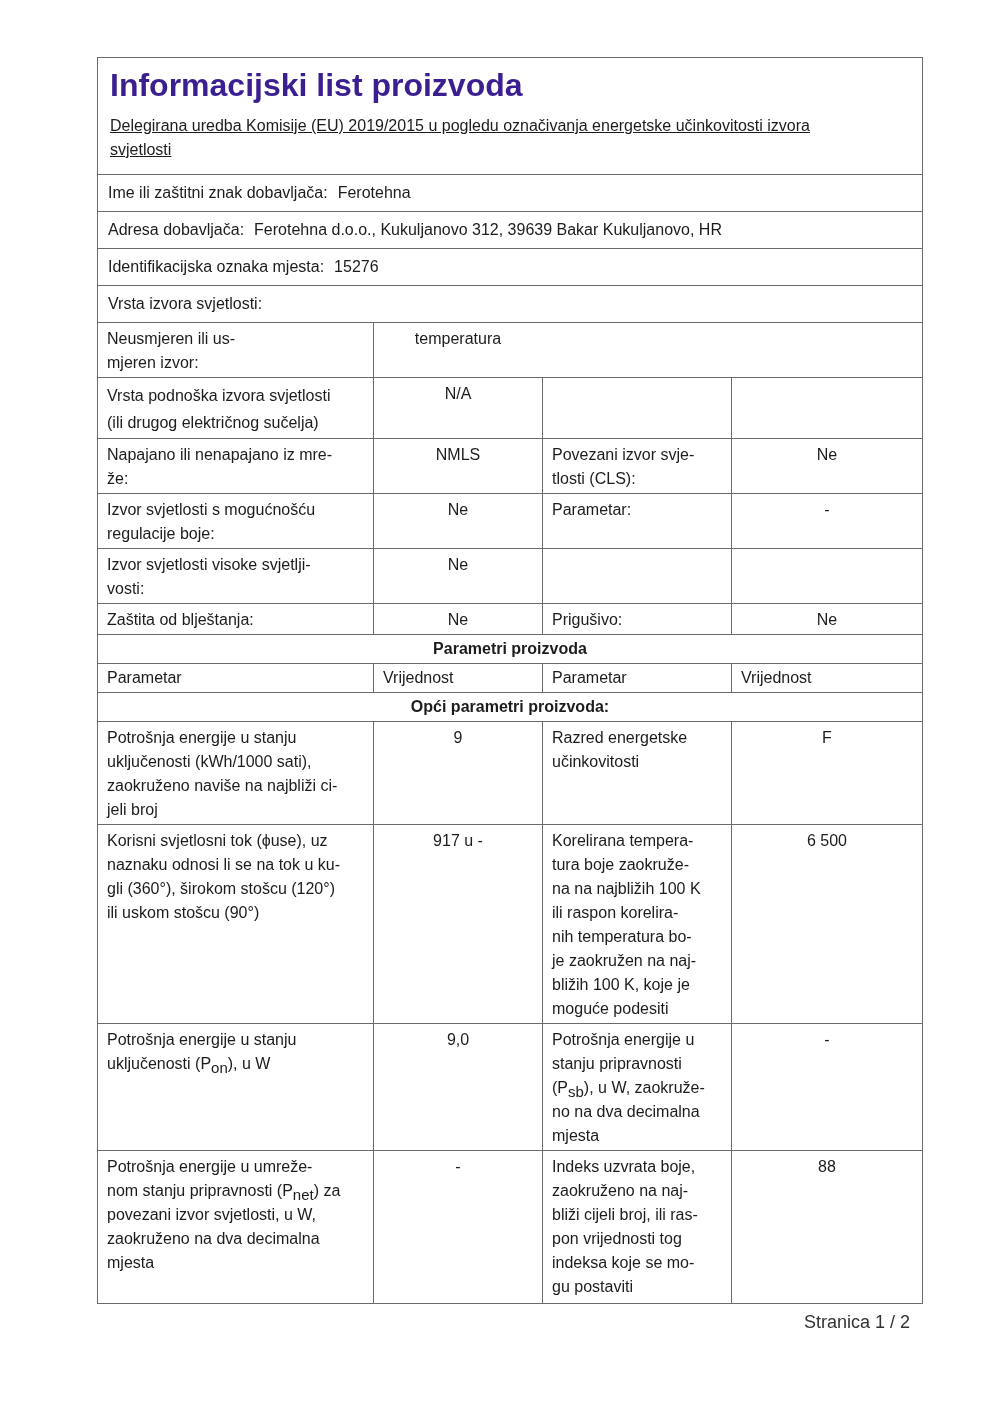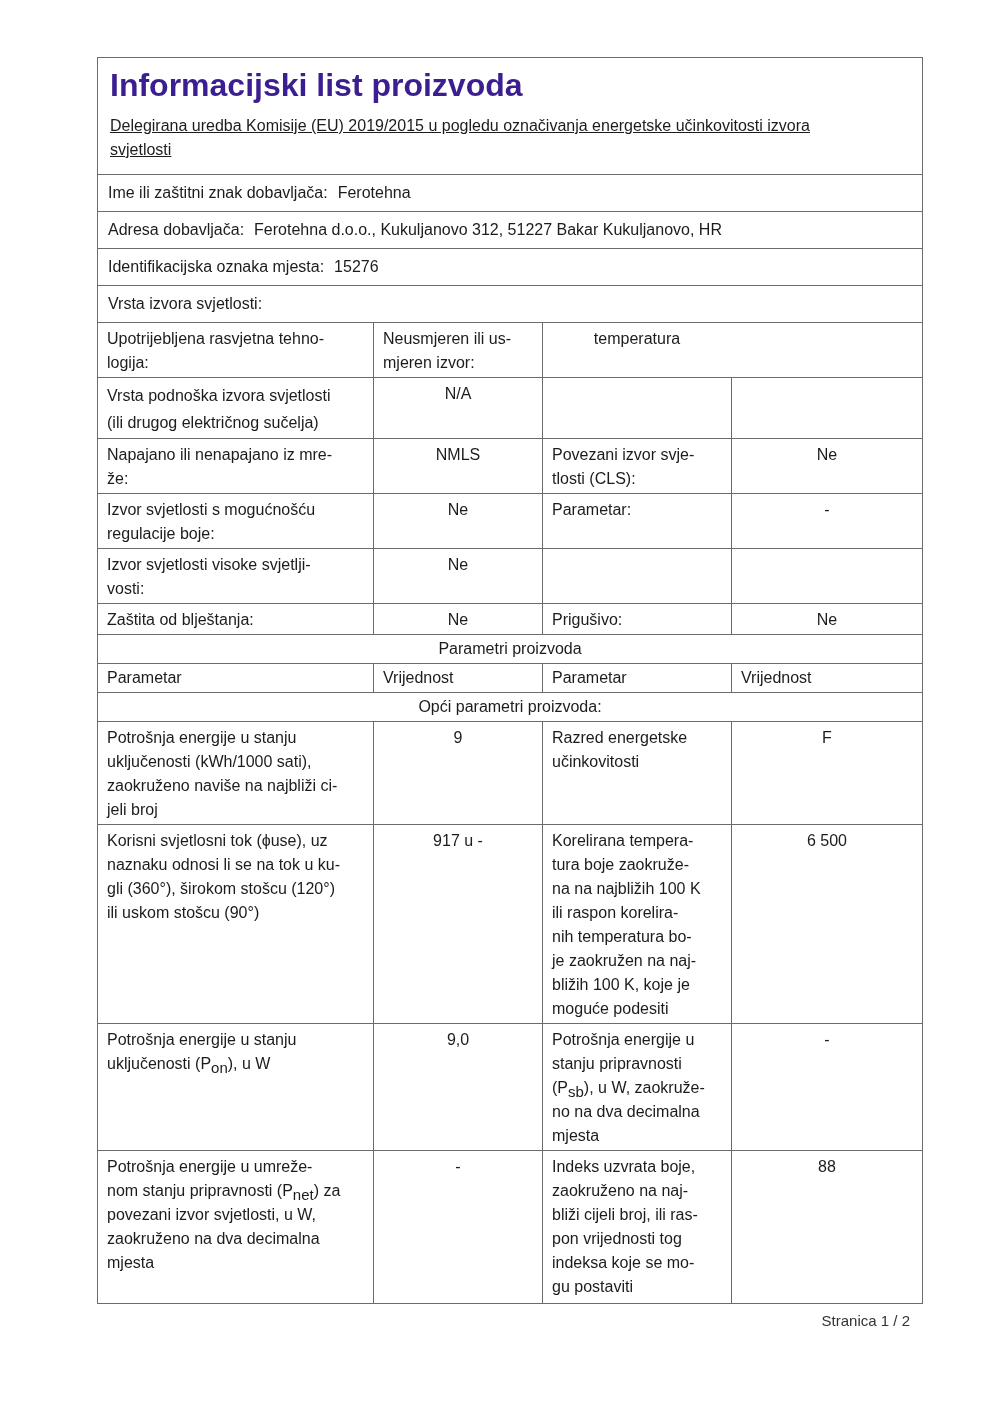--- a/index.html
+++ b/index.html
@@ -55,62 +55,60 @@
   .cell{
     padding:4px 9px 2px;
     line-height:24px;
     white-space:pre-line;
   }
   .cell + .cell{border-left:1px solid var(--border-color);}
   .cell.value{text-align:center;}
   .cell.gap{line-height:27px;}
   .section-row{
     text-align:center;
-    font-weight:normal;
+    font-weight:bold;
     padding:2px 10px;
     line-height:24px;
   }
   sub{font-size:15px;line-height:0;}
   .footer{
     position:absolute;
     left:92px;top:1312px;
     width:826px;
     text-align:right;
     padding-right:8px;
-    font-size:15px;
+    font-size:18px;
     color:#333333;
   }
 </style>
 </head>
 <body>
 
 <div class="doc">
 
   <div class="title-block">
     <h1 class="page-title">Informacijski list proizvoda</h1>
     <p class="subtitle">Delegirana uredba Komisije (EU) 2019/2015 u pogledu označivanja energetske učinkovitosti izvora
 svjetlosti</p>
   </div>
 
   <div class="label-row">
     <span class="lbl">Ime ili zaštitni znak dobavljača:</span><span class="val">Ferotehna</span>
   </div>
   <div class="label-row">
-    <span class="lbl">Adresa dobavljača:</span><span class="val">Ferotehna d.o.o., Kukuljanovo 312, 51227 Bakar Kukuljanovo, HR</span>
+    <span class="lbl">Adresa dobavljača:</span><span class="val">Ferotehna d.o.o., Kukuljanovo 312, 39639 Bakar Kukuljanovo, HR</span>
   </div>
   <div class="label-row">
     <span class="lbl">Identifikacijska oznaka mjesta:</span><span class="val">15276</span>
   </div>
   <div class="label-row">
     <span class="lbl">Vrsta izvora svjetlosti:</span>
   </div>
 
   <div class="grid-row" style="min-height:53px">
-    <div class="cell param">Upotrijebljena rasvjetna tehno-
-logija:</div>
     <div class="cell param">Neusmjeren ili us-
 mjeren izvor:</div>
     <div class="cell value">temperatura</div>
   </div>
   <div class="grid-row" style="min-height:60px">
     <div class="cell param gap">Vrsta podnoška izvora svjetlosti
 (ili drugog električnog sučelja)</div>
     <div class="cell value">N/A</div>
     <div class="cell param"></div>
     <div class="cell value"></div>

